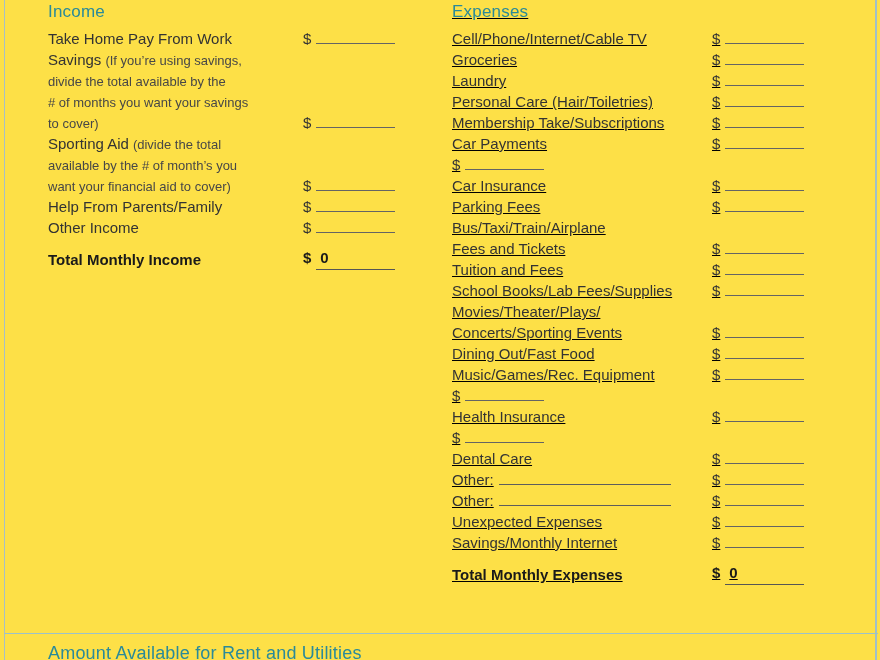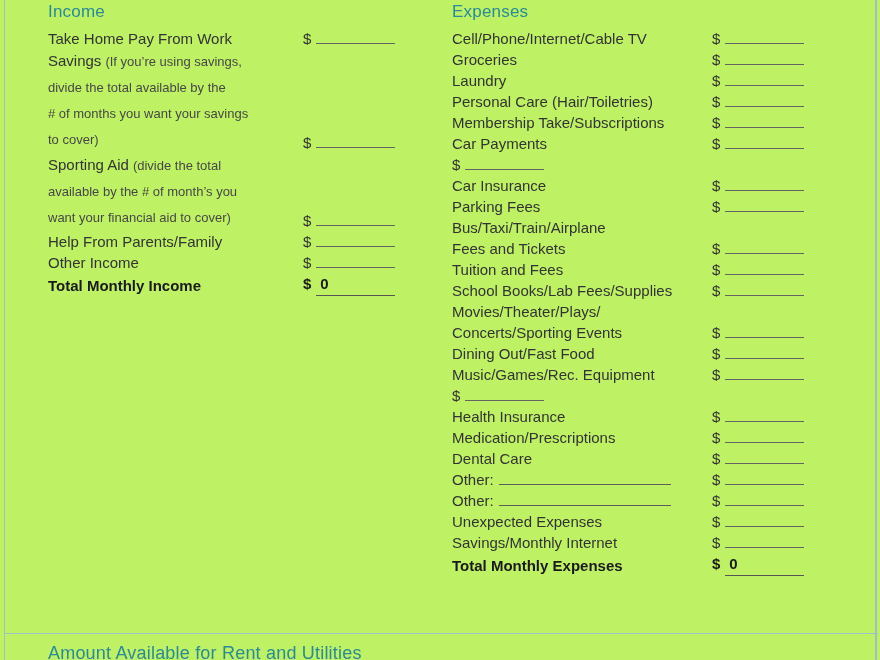--- a/index.html
+++ b/index.html
@@ -3,33 +3,33 @@
 <meta charset="utf-8">
 <style>
   * { margin: 0; padding: 0; box-sizing: border-box; }
   html, body { background: #e9e9e4; }
   body { font-family: "Liberation Sans", "DejaVu Sans", sans-serif; }
 
   .page {
     position: relative;
     width: 880px;
     height: 660px;
-    background: #bef264;
+    background: #fde047;
     overflow: hidden;
   }
   .edge { position: absolute; top: 0; bottom: 0; }
   .edge-left  { left: 4px;  width: 1px; background: #a8bfc4; }
   .edge-right { left: 875px; width: 2px; background: #a0c0c8; }
 
   .content {
     display: flex;
     padding: 2px 0 0 48px;
   }
   .col-income   { width: 347px; margin-right: 57px; }
-  .col-expenses { width: 352px; }
+  .col-expenses { width: 352px; text-decoration: underline; }
 
   .section-title {
     font-size: 17px;
     font-weight: 400;
     color: #2a8a99;
     line-height: 20px;
     margin-bottom: 6px;
     letter-spacing: 0.2px;
   }
 
@@ -40,21 +40,21 @@
     line-height: 21px;
     color: #333333;
   }
   .label {
     flex: 1;
     padding-right: 6px;
     white-space: pre-line;
   }
   .label-note {
     font-size: 13px;
-    line-height: 26px;
+    line-height: 19px;
     color: #474747;
     margin-left: 4px;
     margin-top: 37px;
   }
   .label-fill {
     display: inline-block;
     width: 172px;
     border-bottom: 1px solid #5d5d5d;
     height: 14px;
     margin-left: 5px;
@@ -67,20 +67,21 @@
   }
   .dollar { margin-right: 5px; }
   .blank {
     flex: 1;
     border-bottom: 1.5px solid #646464;
     padding: 0 0 1px 4px;
     min-height: 16px;
   }
   .row.total {
     font-weight: 700;
+    margin-top: 9px;
     color: #1a1a1a;
   }
   .row.total .blank { border-bottom-color: #555555; }
 
   .bottom-rule {
     position: absolute;
     left: 5px;
     right: 2px;
     top: 633px;
     border-top: 1px solid #9cc2c9;
@@ -294,21 +295,20 @@
 
   <div class="row">
     <span class="label"><span class="label-main">Health Insurance</span></span>
     <span class="amount">
       <span class="dollar">$</span>
       <span class="blank"><span class="value"></span></span>
     </span>
   </div>
 
   <div class="row">
-    <span class="label"><span class="label-main">Medication/Prescriptions</span></span>
     <span class="amount">
       <span class="dollar">$</span>
       <span class="blank"><span class="value"></span></span>
     </span>
   </div>
 
   <div class="row">
     <span class="label"><span class="label-main">Dental Care</span></span>
     <span class="amount">
       <span class="dollar">$</span>

